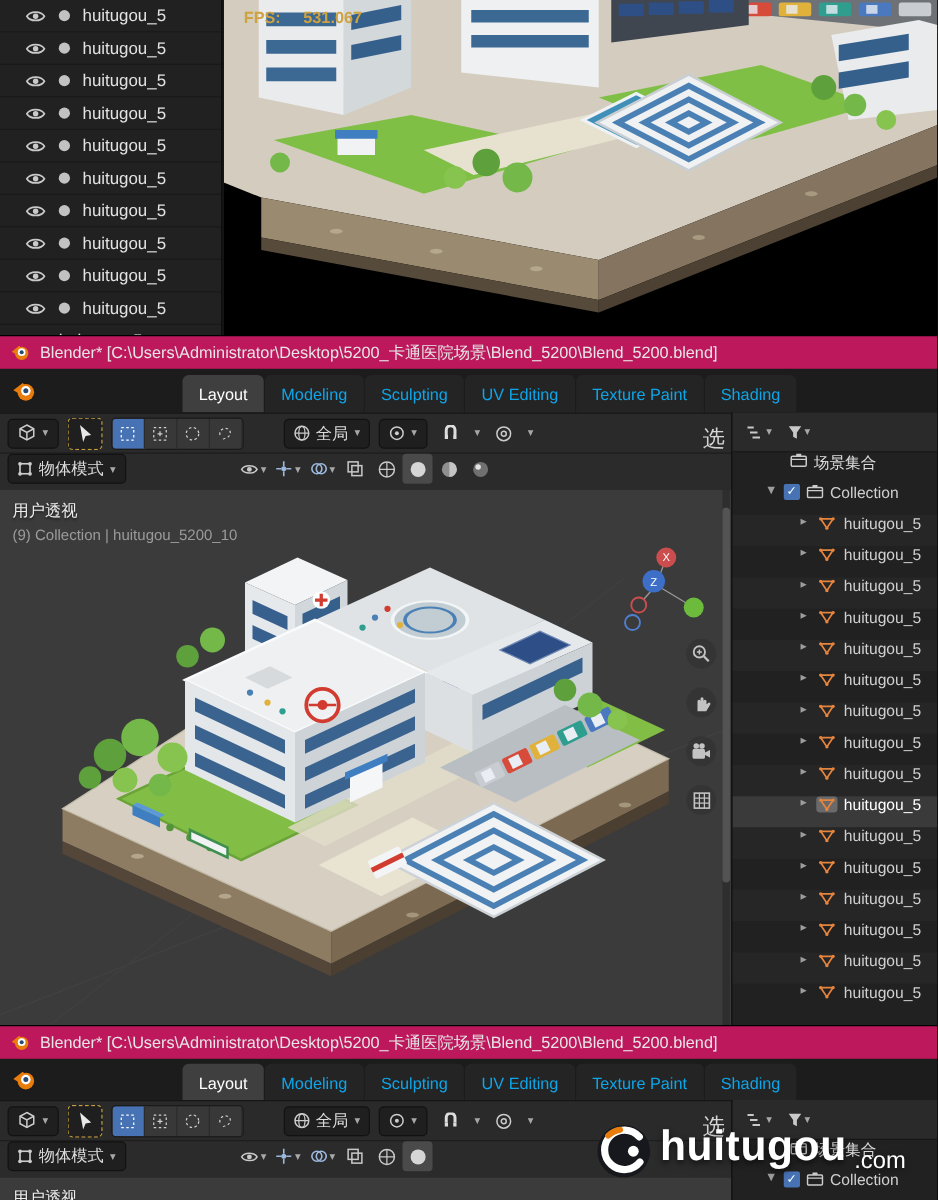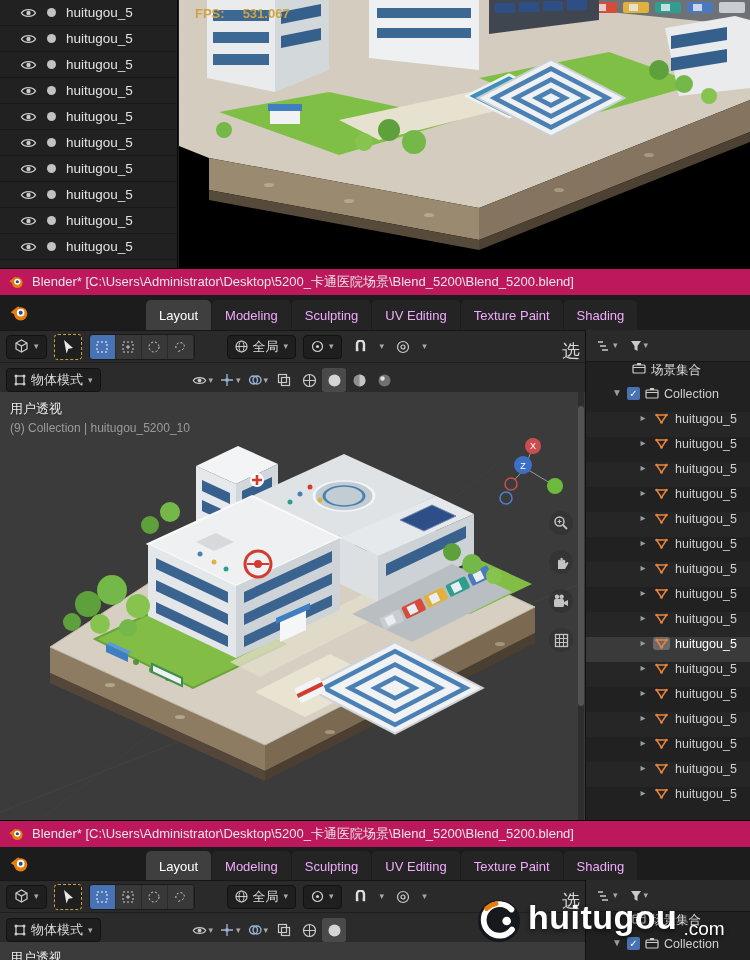--- a/index.html
+++ b/index.html
@@ -22,27 +22,27 @@
 
 .titlebar{position:absolute;left:0;width:750px;height:27px;background:#be185d;display:flex;align-items:center;gap:8px;padding-left:8px;font-size:13px;color:#e6e6e6;z-index:10;border-top:1px solid #000}
 #tb1{top:268px}#tb2{top:820px}
 
 
 .menubar{position:absolute;left:0;width:750px;height:35px;background:#1c1c1c;display:flex;align-items:center;overflow:hidden}
 #mb1{top:295px}#mb2{top:846px}
 .logo-btn{width:38px;display:flex;justify-content:center;align-items:center;height:100%}
 .menu-item{padding:0 10px;height:35px;line-height:35px;font-size:13px;color:#d5d5d5;white-space:nowrap}
 .tabs{display:flex;align-items:center;height:100%;margin-left:8px;gap:1px}
-.wtab{display:flex;align-items:center;height:30px;margin-top:5px;padding:0 13px;background:#242424;color:#f0abfc;font-size:13px;border-radius:5px 5px 0 0;white-space:nowrap}
+.wtab{display:flex;align-items:center;height:30px;margin-top:5px;padding:0 13px;background:#242424;color:#0ea5e9;font-size:13px;border-radius:5px 5px 0 0;white-space:nowrap}
 .wtab.active{background:#3f3f3f;color:#fff}
 
 
 .toolbar{position:absolute;left:0;width:585px;height:32px;background:#2a2a2a;border-top:1px solid #161616;display:flex;align-items:center;gap:7px;padding-left:6px;overflow:visible}
 #tbar1{top:330px}#tbar2{top:880px}
-.vheader{position:absolute;left:0;width:585px;height:30px;background:#2b2b2b;border-top:1px solid #1e1e1e;display:flex;align-items:flex-end;gap:2px;padding-left:6px}
+.vheader{position:absolute;left:0;width:585px;height:30px;background:#2b2b2b;border-top:1px solid #1e1e1e;display:flex;align-items:flex-start;gap:2px;padding-left:6px}
 #vh1{top:362px}#vh2{top:912px}
 .dd{display:flex;align-items:center;gap:5px;height:24px;padding:0 7px;background:#1f1f1f;border:1px solid #121212;border-radius:4px;white-space:nowrap;color:#dcdcdc;font-size:13px}
 .iconbtn{width:24px;height:24px;display:flex;align-items:center;justify-content:center;border-radius:3px}
 .tool-active{width:28px;height:26px;display:flex;align-items:center;justify-content:center;background:#1f1f1f;border:1px dashed #c8a03c;border-radius:4px}
 .seg{display:flex;border-radius:4px;overflow:hidden;border:1px solid #1a1a1a}
 .seg .iconbtn{border-radius:0;background:#383838;border-right:1px solid #2a2a2a;width:26px}
 .seg .iconbtn.blue{background:#4772b3}
 .opts{position:absolute;left:562px;top:8px;width:34px;overflow:hidden;font-size:18px;color:#d5d5d5}
 .hmenu{padding:0 9px;height:30px;line-height:30px;font-size:13px;color:#dcdcdc;white-space:nowrap}
 .hgroup{display:flex;align-items:center;gap:1px;margin-left:6px}

